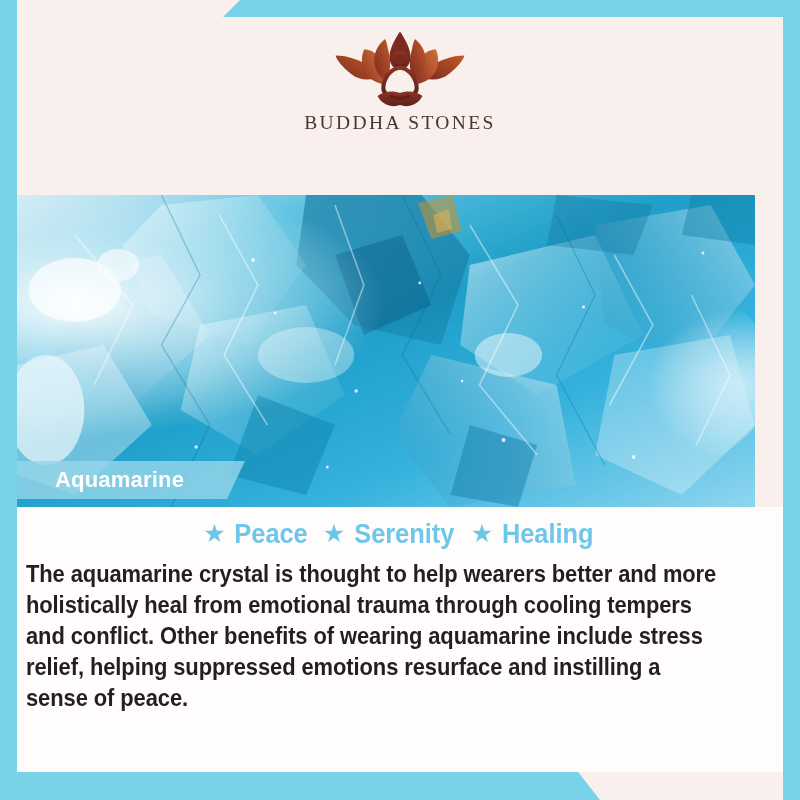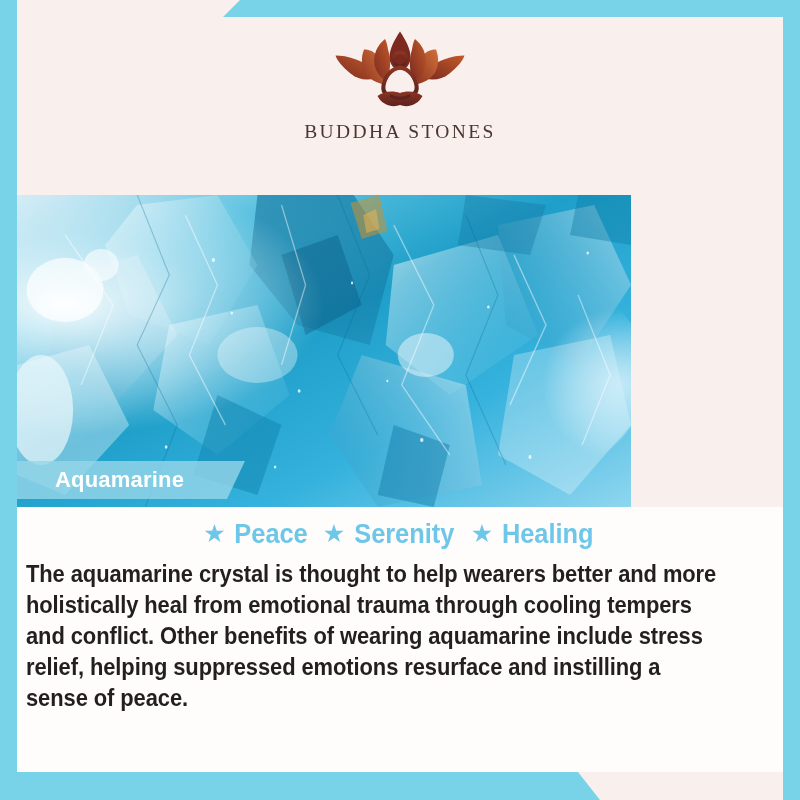--- a/index.html
+++ b/index.html
@@ -64,21 +64,21 @@
 
   
   .brand {
     position: absolute;
     top: 0; left: 0;
     width: 766px;
     height: 126px;
     display: flex;
     flex-direction: column;
     align-items: center;
-    justify-content: space-between;
+    justify-content: flex-start;
     padding-top: 10px;
     box-sizing: border-box;
   }
   .logo-mark {
     width: 150px;
     height: 84px;
     display: block;
   }
   .brand-name {
     margin-top: 1px;
@@ -110,21 +110,21 @@
     letter-spacing: 0.2px;
     transform: scaleX(0.95);
     white-space: nowrap;
   }
 
   
   .hero {
     position: absolute;
     top: 178px;
     left: 0;
-    width: 614px;
+    width: 738px;
     height: 312px;
     overflow: hidden;
     background: #ec4899;
   }
   .hero-art {
     position: absolute;
     inset: 0;
     width: 100%;
     height: 100%;
   }

